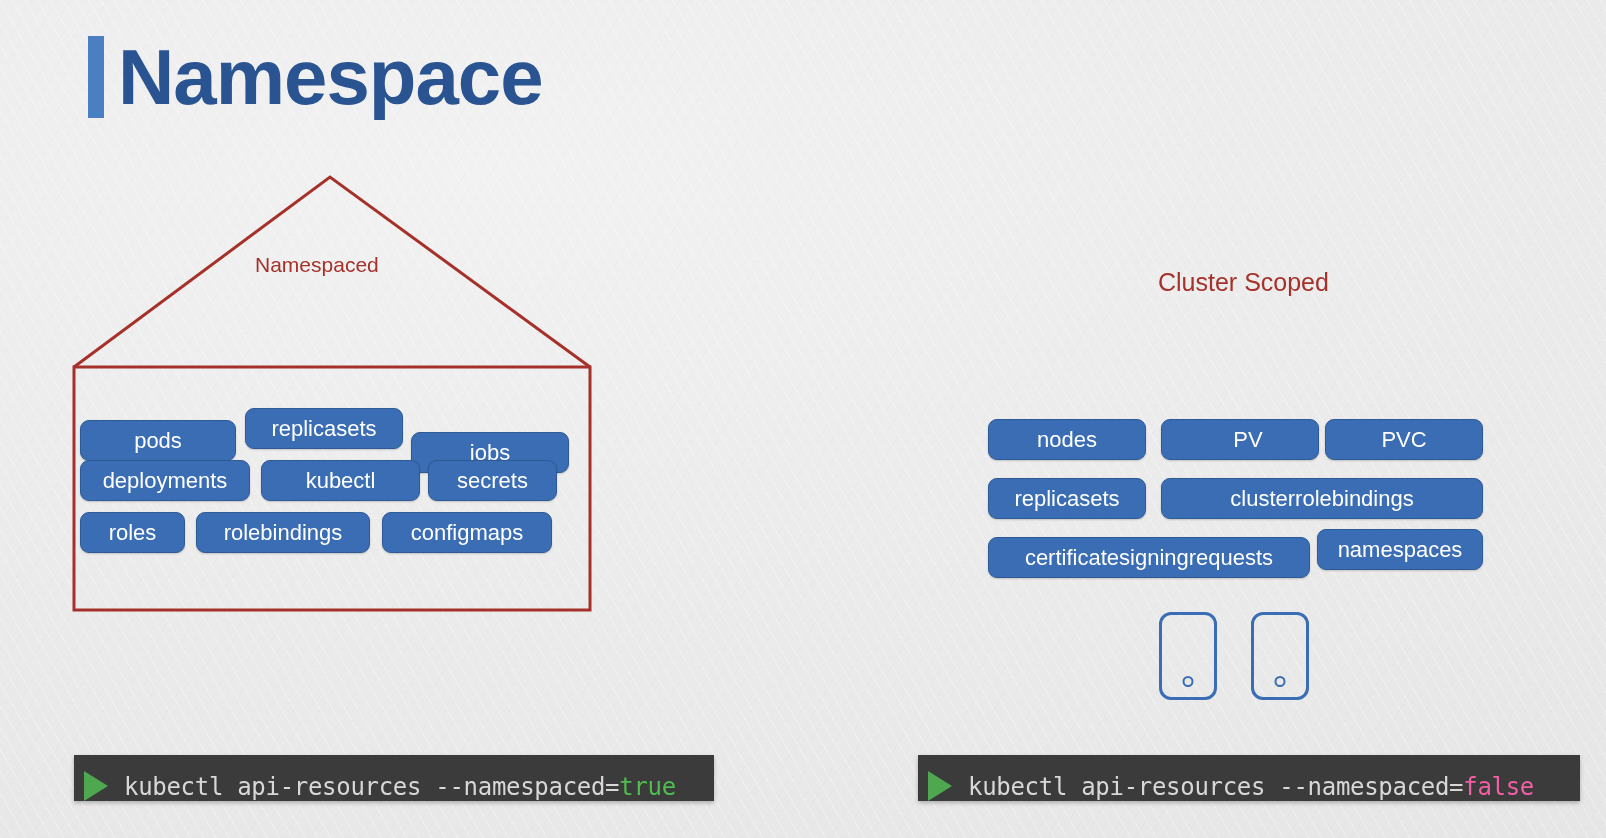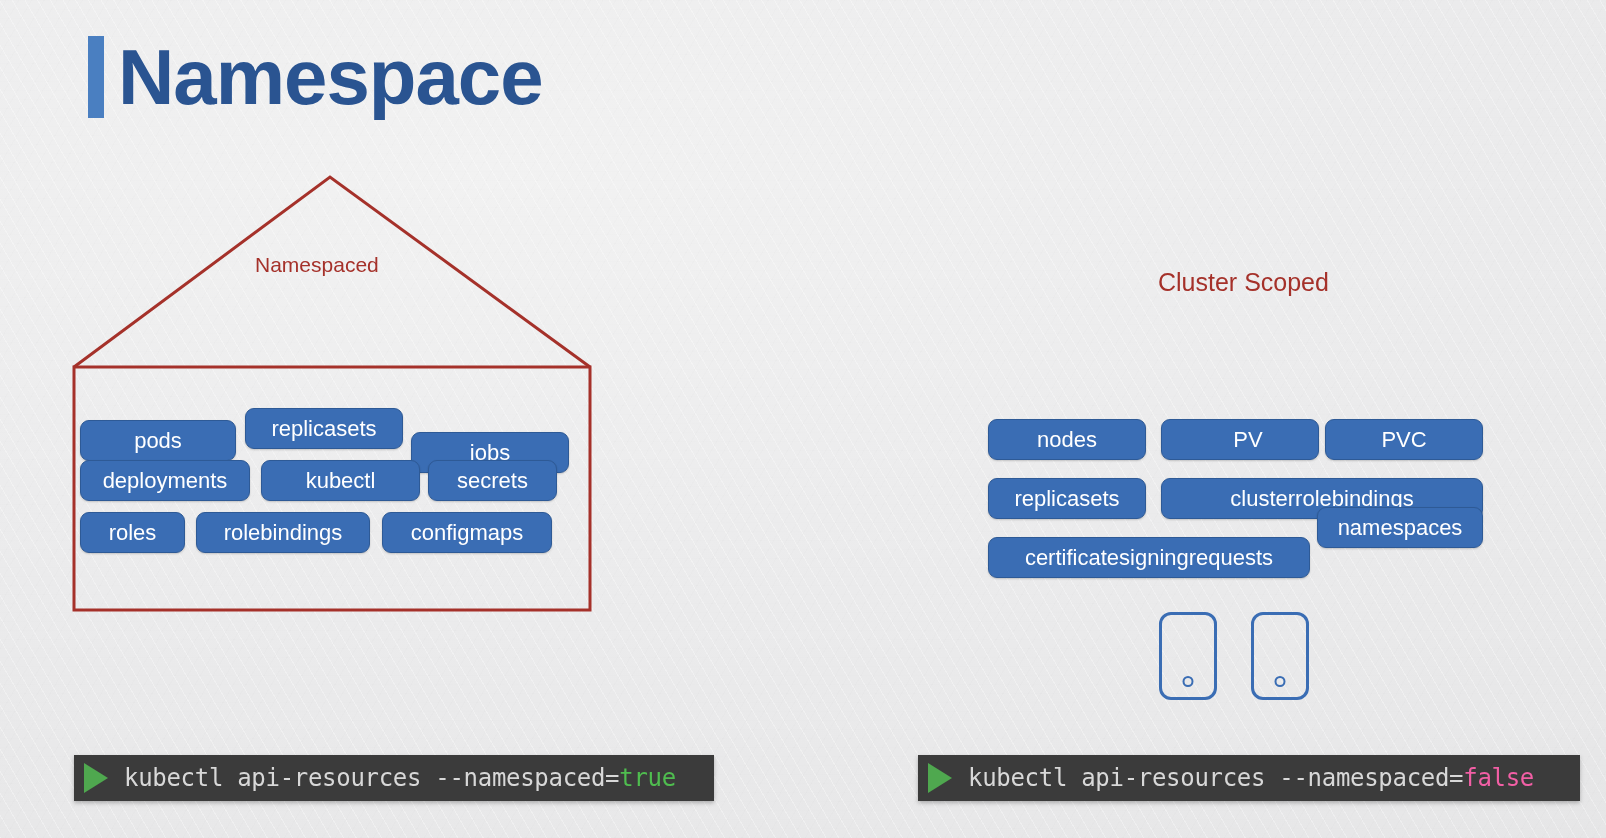--- a/index.html
+++ b/index.html
@@ -116,21 +116,21 @@
     border-radius: 50%;
     box-sizing: border-box;
   }
 
   
   .term-bar {
     position: absolute;
     height: 46px;
     background: #3b3b3b;
     display: flex;
-    align-items: center;
+    align-items: flex-end;
     padding-left: 10px;
     box-sizing: border-box;
     box-shadow: 0 2px 4px rgba(0,0,0,0.25);
   }
   .play-icon {
     width: 0;
     height: 0;
     border-left: 24px solid #4fa84f;
     border-top: 15px solid transparent;
     border-bottom: 15px solid transparent;
@@ -182,21 +182,21 @@
 
   <div>
     <div class="chip" style="left:988px;  top:419px; width:158px;">nodes</div>
     <div class="chip" style="left:1161px; top:419px; width:158px;padding-left:16px;">PV</div>
     <div class="chip" style="left:1325px; top:419px; width:158px;">PVC</div>
 
     <div class="chip" style="left:988px;  top:478px; width:158px;">replicasets</div>
     <div class="chip" style="left:1161px; top:478px; width:322px;">clusterrolebindings</div>
 
     <div class="chip" style="left:988px;  top:537px; width:322px;">certificatesigningrequests</div>
-    <div class="chip" style="left:1317px; top:507px; width:166px;">namespaces</div>
+    <div class="chip" style="left:1317px; top:529px; width:166px;">namespaces</div>
   </div>
 
   <div class="node-icon" style="left:1159px; top:612px;"></div>
   <div class="node-icon" style="left:1251px; top:612px;"></div>
 
   <div class="term-bar" style="left:74px; top:755px; width:640px;">
     <div class="play-icon"></div>
     <div class="term-text"><span>kubectl api-resources --namespaced=</span><span class="term-val-true">true</span></div>
   </div>
 

